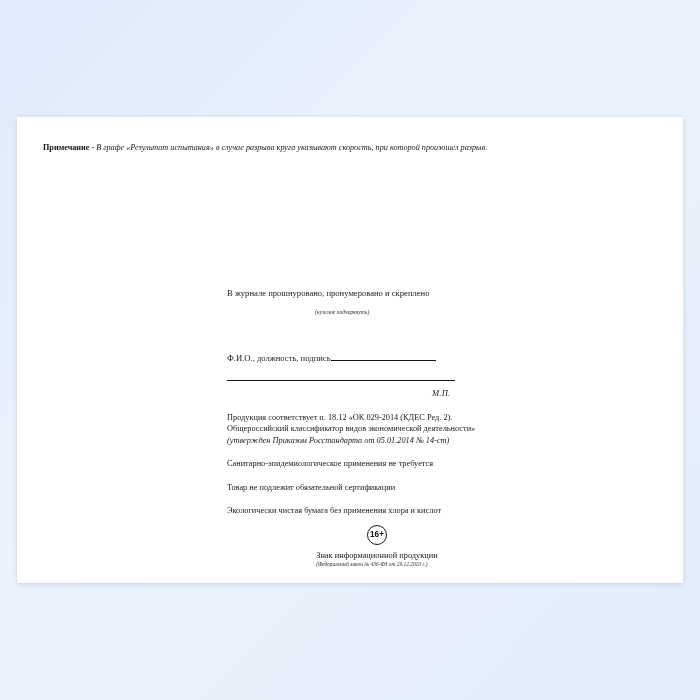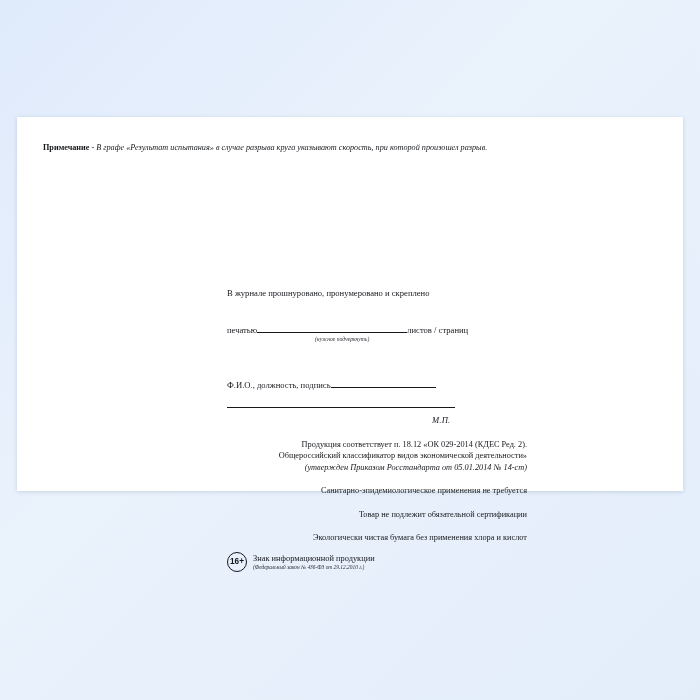--- a/index.html
+++ b/index.html
@@ -18,21 +18,21 @@
     width: 700px;
     height: 700px;
     background: linear-gradient(135deg, #dfeafb 0%, #eaf2fc 40%, #e3edfa 100%);
   }
   
   #sheet {
     position: absolute;
     left: 17px;
     top: 117px;
     width: 666px;
-    height: 374px;
+    height: 466px;
     background: #ffffff;
     box-shadow: 0 1px 4px rgba(40,70,110,0.18);
   }
   .note-line {
     position: absolute;
     left: 26px;
     top: 25px;
     right: 20px;
     font-size: 8.2px;
     line-height: 11px;
@@ -91,29 +91,29 @@
     padding-left: 205px;
     font-size: 8.6px;
     letter-spacing: .2px;
     font-style: italic;
   }
 
   .para {
     font-size: 8.3px;
     line-height: 11.4px;
     white-space: nowrap;
-    text-align: right;
   }
   .para.italic { font-style: italic; }
 
   .badge-row {
     display: flex;
     align-items: center;
     gap: 6px;
     margin-top: 9px;
+    flex-direction: column;
   }
   .badge {
     width: 18px;
     height: 18px;
     border-radius: 50%;
     border: 1.3px solid #16181c;
     display: flex;
     align-items: center;
     justify-content: center;
     font-size: 8.2px;
@@ -144,23 +144,20 @@
       <span class="lbl">Примечание</span>
       <span class="txt">- В графе «Результат испытания» в случае разрыва круга указывают скорость, при которой произошел разрыв.</span>
     </div>
 
     <div id="block">
 
       <div class="row">В журнале прошнуровано, пронумеровано и скреплено</div>
 
       <div class="gap-1"></div>
 
-      <div class="row">
-        <span>печатью</span><span class="dash" style="width:150px"></span><span>листов / страниц</span>
-      </div>
       <div class="tiny centerish">(нужное подчеркнуть)</div>
 
       <div class="gap-2"></div>
 
 
       <div class="gap-3"></div>
 
       <div class="row">
         <span>Ф.И.О., должность, подпись</span><span class="dash" style="width:105px"></span>
       </div>

